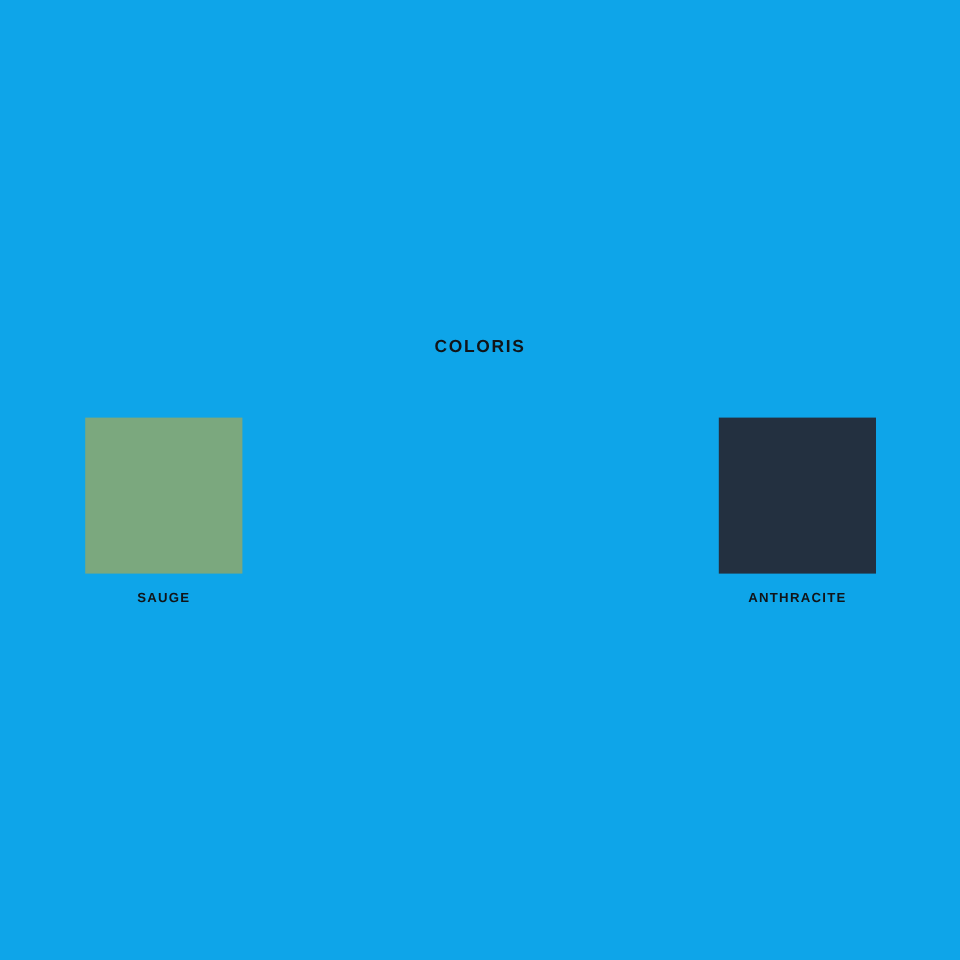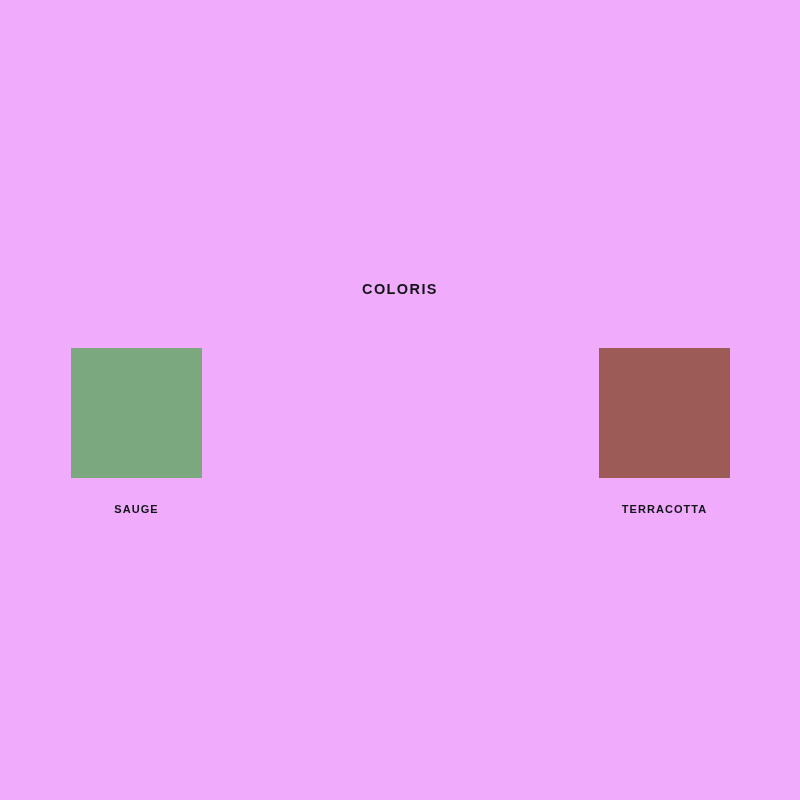--- a/index.html
+++ b/index.html
@@ -56,45 +56,45 @@
     align-items: center;
   }
 
   .swatch-chip {
     width: 131px;
     height: 130px;
     display: block;
   }
 
   .swatch-label {
-    margin-top: 24px;
+    margin-top: 14px;
     font-size: 11px;
     font-weight: bold;
     letter-spacing: 1.05px;
     color: #111418;
     text-align: center;
     line-height: 14px;
     white-space: nowrap;
   }
 </style>
 </head>
 <body style="background-color: rgb(255, 255, 255);">
 
-<div id="palette-board" style="background-color: #f0abfc;">
+<div id="palette-board" style="background-color: #0ea5e9;">
 
   <div id="palette-title" style="color: rgb(17, 20, 24);">COLORIS</div>
 
   <div id="swatch-grid">
 
     <div class="swatch-cell">
       <div class="swatch-chip" style="background-color: rgb(123, 168, 126);"></div>
       <div class="swatch-label" style="color: rgb(17, 20, 24);">SAUGE</div>
     </div>
 
-    <div class="swatch-cell">
-      <div class="swatch-chip" style="background-color: rgb(157, 91, 88);"></div>
-      <div class="swatch-label" style="color: rgb(17, 20, 24);">TERRACOTTA</div>
-    </div>
 
 
+    <div class="swatch-cell">
+      <div class="swatch-chip" style="background-color: rgb(35, 48, 64);"></div>
+      <div class="swatch-label" style="color: rgb(17, 20, 24);">ANTHRACITE</div>
+    </div>
 
   </div>
 </div>
 
 </body></html>

